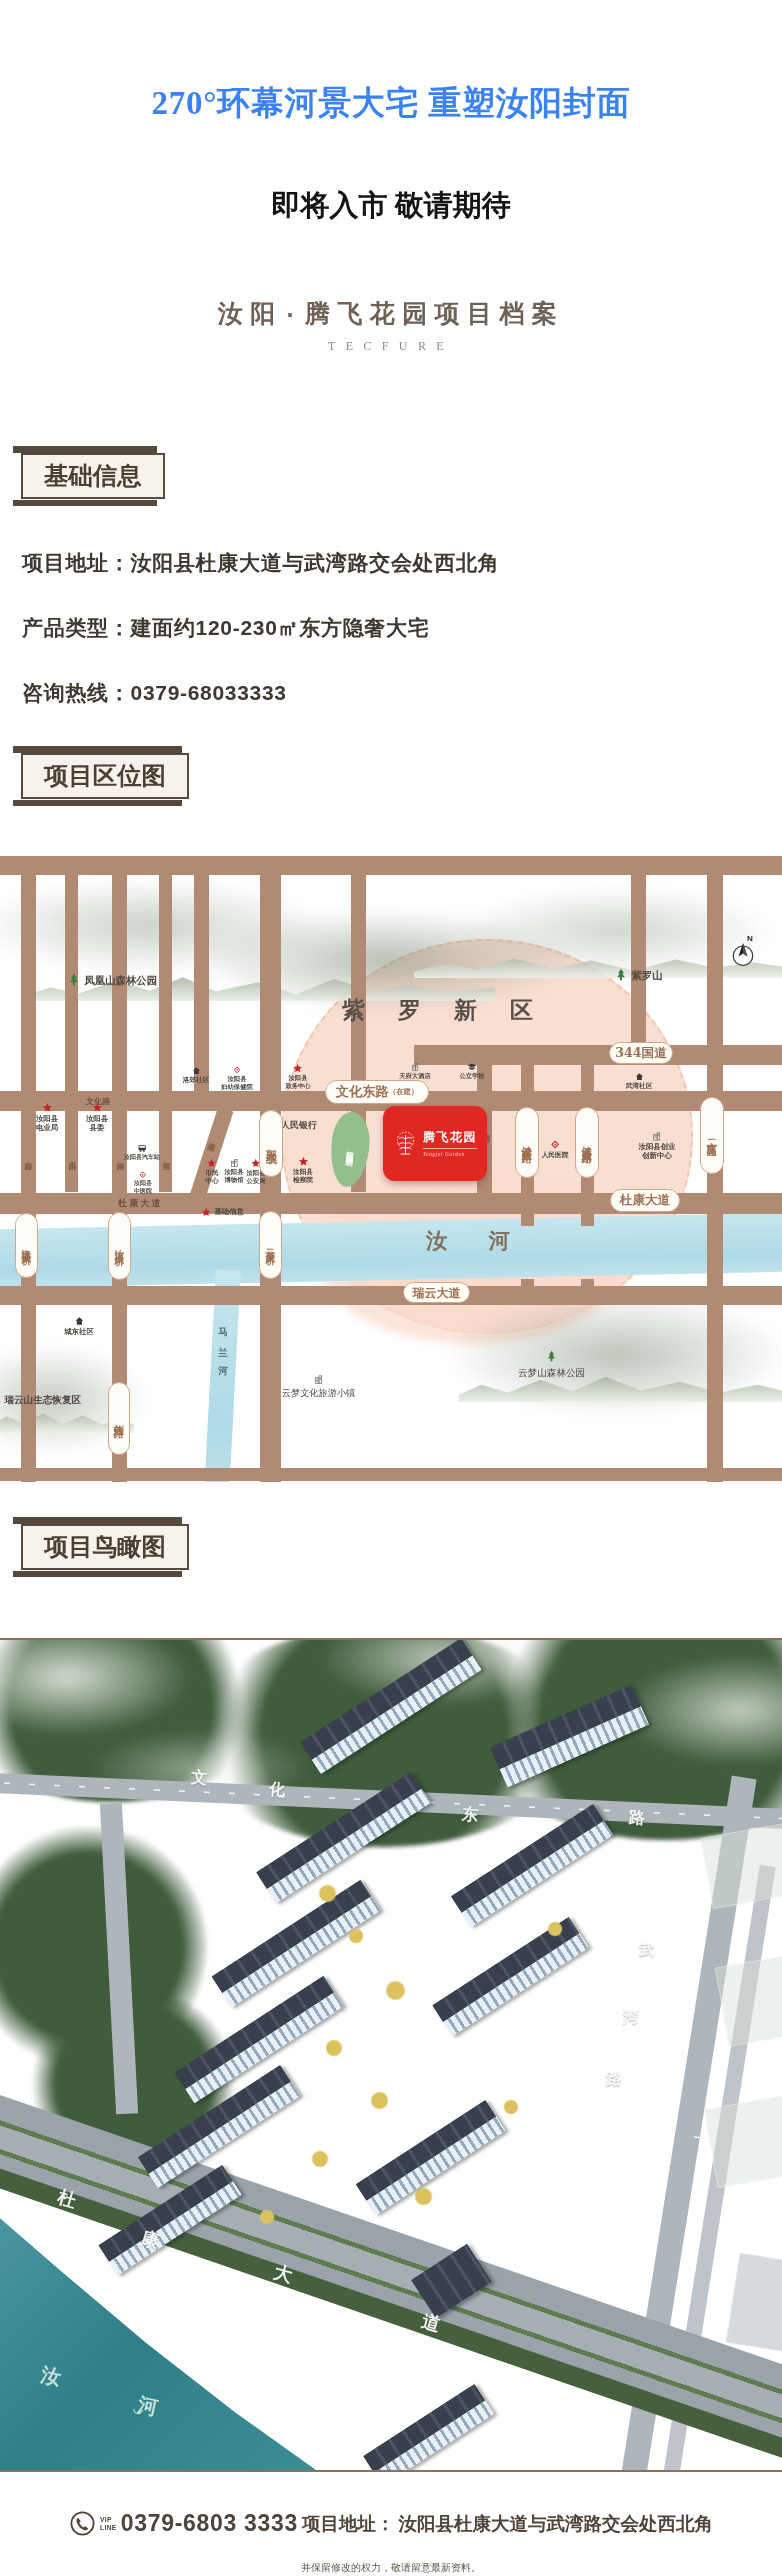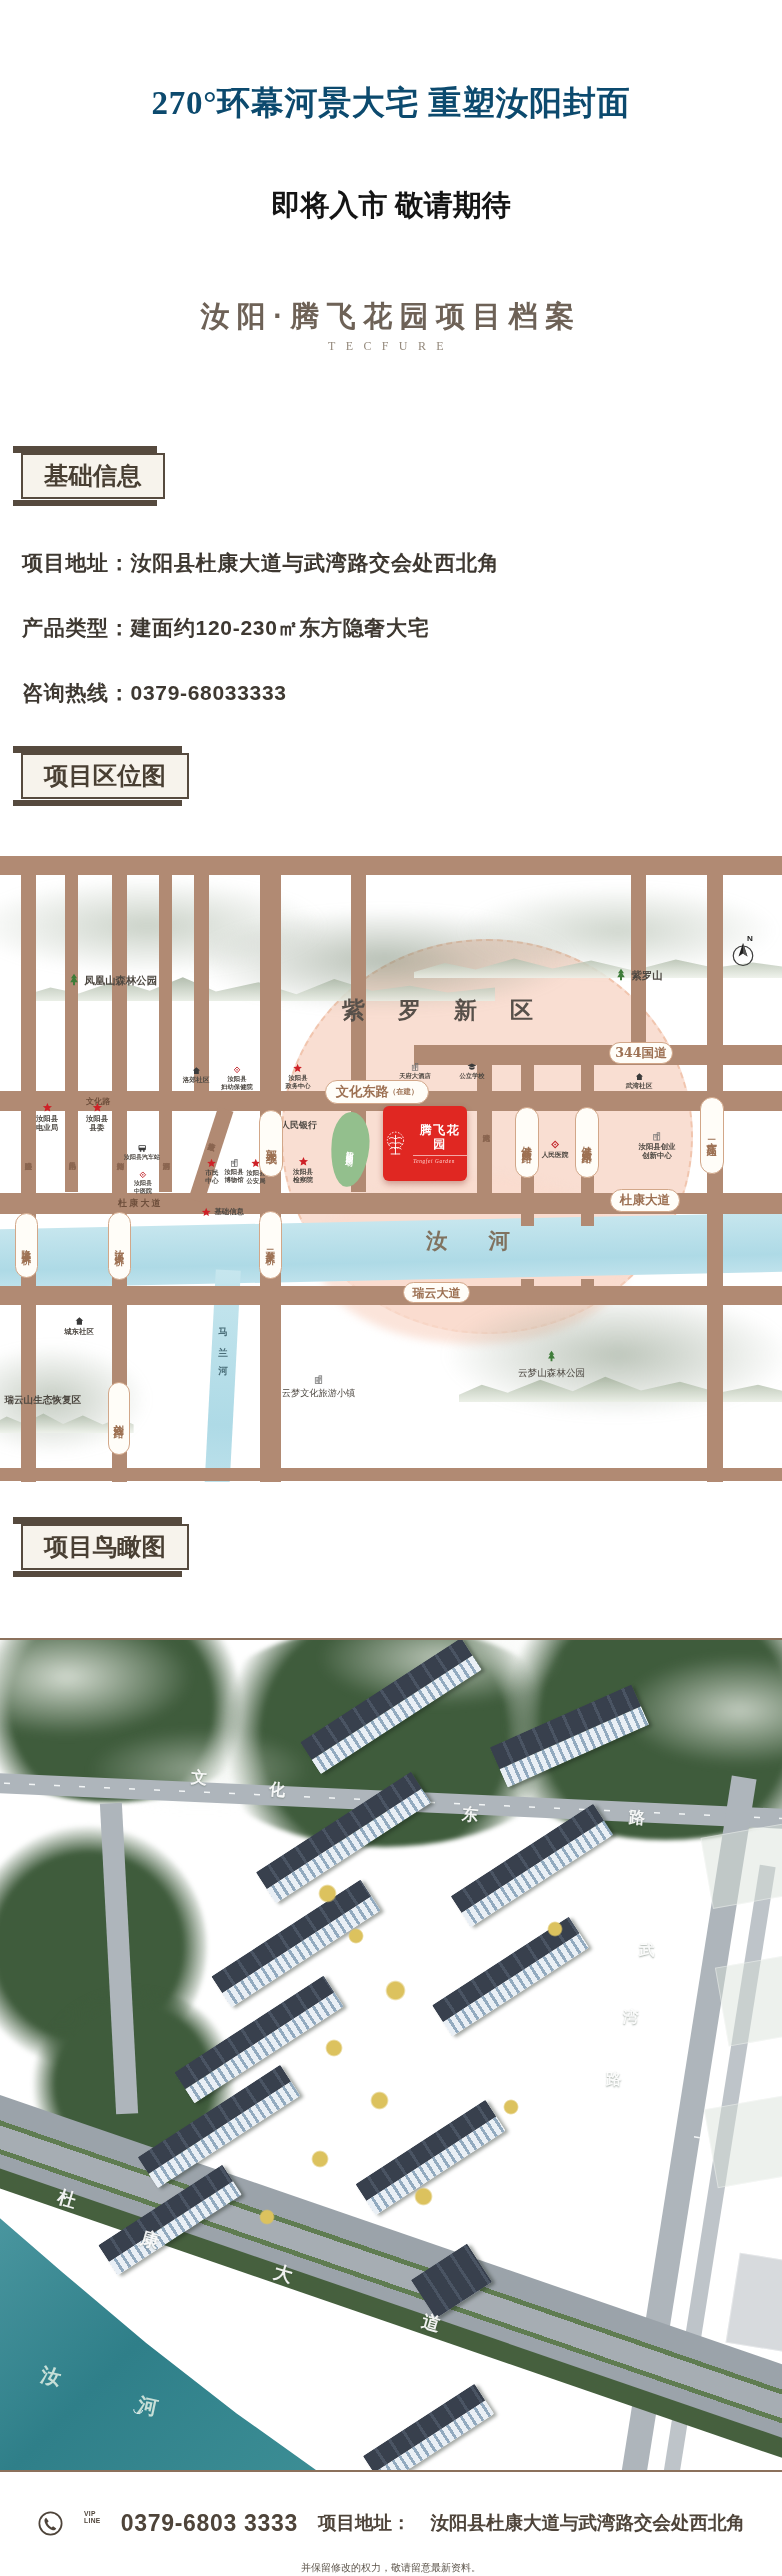--- a/index.html
+++ b/index.html
@@ -1,25 +1,25 @@
 <!DOCTYPE html>
 <html style="font-size:12px"><head>
 <meta charset="utf-8">
 <style>
   html,body{margin:0;padding:0}
   body{width:782px;height:2576px;position:relative;background:#fff;
        font-family:"Liberation Sans",sans-serif;overflow:hidden}
   .abs{position:absolute}
   
   .h-title{left:0;width:782px;top:81px;text-align:center;font-family:"Liberation Serif",serif;
-           font-weight:700;font-size:33px;color:#0c4a6e;letter-spacing:0.7px}
+           font-weight:700;font-size:33px;color:#3b82f6;letter-spacing:0.7px}
   .h-sub{left:0;width:782px;top:186px;text-align:center;font-family:"Liberation Serif",serif;
          font-weight:700;font-size:29px;color:#141414}
-  .h-arch{left:0;width:782px;top:297px;text-align:center;font-family:Liberation Sans, sans-serif;
-          font-weight:700;font-size:29px;color:#6e6257;letter-spacing:7.4px}
+  .h-arch{left:0;width:782px;top:297px;text-align:center;font-family:Liberation Mono, monospace;
+          font-weight:700;font-size:25px;color:#6e6257;letter-spacing:7.4px}
   .h-archen{left:0;width:782px;top:339px;text-align:center;font-size:12px;color:#94897c;
             letter-spacing:10.4px;font-family:"Liberation Serif",serif}
   .secbox{left:21px;background:#f7f3ec;border:2.2px solid #564a3e;padding:9px 21px;
           font-family:"DejaVu Serif",serif;font-weight:700;font-size:24.4px;color:#493f33;line-height:1}
   .secbox:before{content:"";position:absolute;left:-9.6px;top:-9px;height:6.7px;width:103%;background:#564a3e}
   .secbox:after{content:"";position:absolute;left:-9.6px;bottom:-9px;height:6.7px;width:103%;background:#564a3e}
   .inforow{left:22px;font-size:21px;font-weight:700;color:#3e3831;letter-spacing:0.7px}
   
   .map{top:856px;left:0;width:782px;height:626px;background:#fff;overflow:hidden}
   .road{position:absolute;background:#b18a73}
@@ -38,22 +38,22 @@
        font-size:7.4px;line-height:1.25;font-weight:700;color:#4d4842;text-align:center;
        white-space:pre-line;transform:translateX(-50%)}
   .mtext{position:absolute;color:#8a6550;font-weight:700;font-size:8.1px;white-space:pre-line}
   .vtext{writing-mode:vertical-rl;text-orientation:upright}
   .bigchar{position:absolute;font-family:"DejaVu Serif",serif;color:#57504a;font-weight:700}
   .plaza{position:absolute;left:331px;top:256px;width:38px;height:75px;background:#93bf8d;
          border-radius:46% 54% 50% 50%/40% 45% 55% 60%;display:flex;align-items:center;
          justify-content:center;transform:rotate(6deg)}
   .plaza span{writing-mode:vertical-rl;text-orientation:upright;color:#fff;font-size:7.4px;
               font-weight:700;letter-spacing:1.5px}
-  .project{position:absolute;left:383px;top:250px;width:84px;height:75px;background:#e02722;
-           border-radius:6px;box-shadow:0 3px 6px rgba(120,30,20,.35);display:flex;
+  .project{position:absolute;left:383px;top:250px;width:104px;height:75px;background:#e02722;
+           border-radius:12px;box-shadow:0 3px 6px rgba(120,30,20,.35);display:flex;
            align-items:center;justify-content:center;gap:5.2px;z-index:6}
   .project .pn{color:#fff;font-family:"DejaVu Serif",serif;font-weight:700;font-size:12px;
                letter-spacing:1.5px;text-align:center;line-height:1.2}
   .project .pe{display:block;color:#ffd9d4;font-size:5.2px;font-style:italic;letter-spacing:0.7px;
                font-family:"Liberation Serif",serif;border-top:0.7px solid rgba(255,255,255,.6);
                margin-top:3px;padding-top:2.2px}
   
   .aerial{top:1638px;left:0;width:782px;height:834px;overflow:hidden;border-top:2.2px solid #8c715c;
           border-bottom:2.2px solid #8c715c;box-sizing:border-box;
           background:linear-gradient(180deg,#728c66 0%,#5f7852 16%,#6b845c0 26%,#7d976c 38%,#87a175 52%,#8dab7a 72%,#90ad7d 100%),#7f9a6e}
@@ -68,22 +68,22 @@
           background:linear-gradient(135deg,#4b97a0 0%,#2f7f89 45%,#3d8f96 100%);
           clip-path:polygon(0 6%,18% 26%,42% 52%,68% 78%,92% 100%,0 100%)}
   .rlabel{position:absolute;color:#cfe4dc;font-weight:700;font-size:20px;opacity:.95}
   .gull{position:absolute;width:8.1px;height:4.4px;border:1.5px solid #fff;border-top:none;
         border-radius:0 0 9px 9px;opacity:.9}
   .gfield{position:absolute;background:rgba(214,224,214,.45);border:0.7px solid rgba(255,255,255,.35)}
   .ytree{position:absolute;border-radius:50%;background:radial-gradient(circle,#dcc25e 0 55%,rgba(220,194,94,0) 70%)}
   .dtree{position:absolute;border-radius:50%;filter:blur(2.2px);background:radial-gradient(circle,#3f5c3c 0 55%,rgba(63,92,60,0) 72%)}
   
   .footer{top:2474px;left:0;width:782px;height:102px;background:#fff}
-  .fline{position:absolute;top:36px;left:0;width:782px;display:flex;
-         justify-content:center;gap:20px;color:#4e443a}
+  .fline{position:absolute;top:36px;left:0;width:782px;display:flex;align-items:center;
+         justify-content:center;gap:4px;color:#4e443a}
   .fphone{font-size:23px;font-weight:700;letter-spacing:0.7px}
   .faddr{font-size:18.5px;font-weight:700}
   .vip{font-size:6.7px;font-weight:700;line-height:1.05;letter-spacing:0.4px;white-space:pre-line}
   .disc{position:absolute;left:0;width:782px;text-align:center;color:#5d554b;font-size:10px}
   .ic{display:block}
 </style>
 </head>
 <body>
 
 <div class="abs h-title">270°环幕河景大宅 重塑汝阳封面</div>

